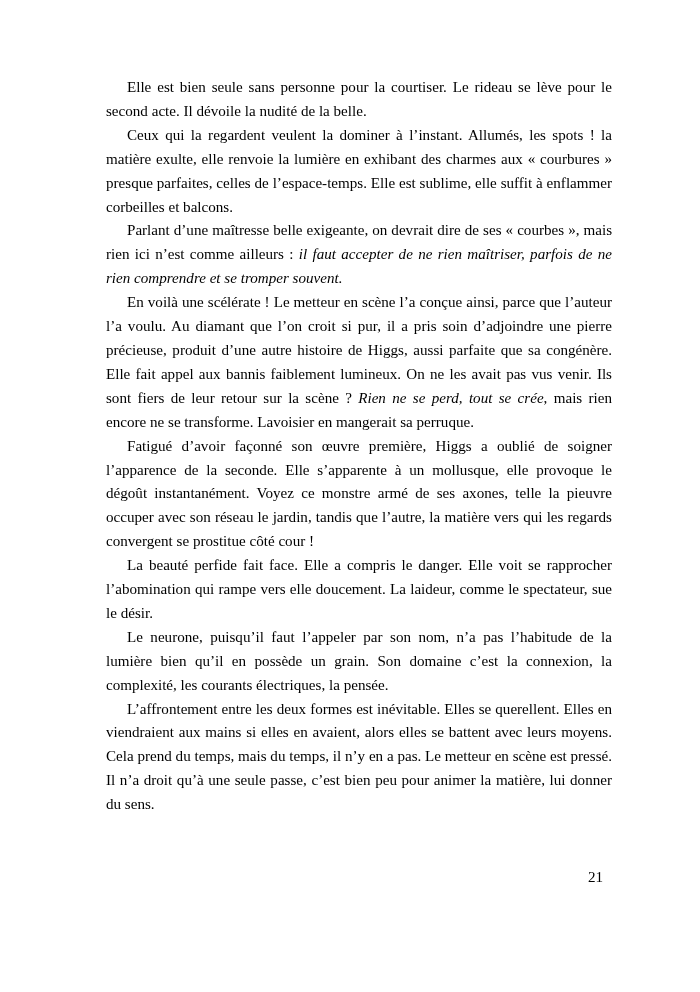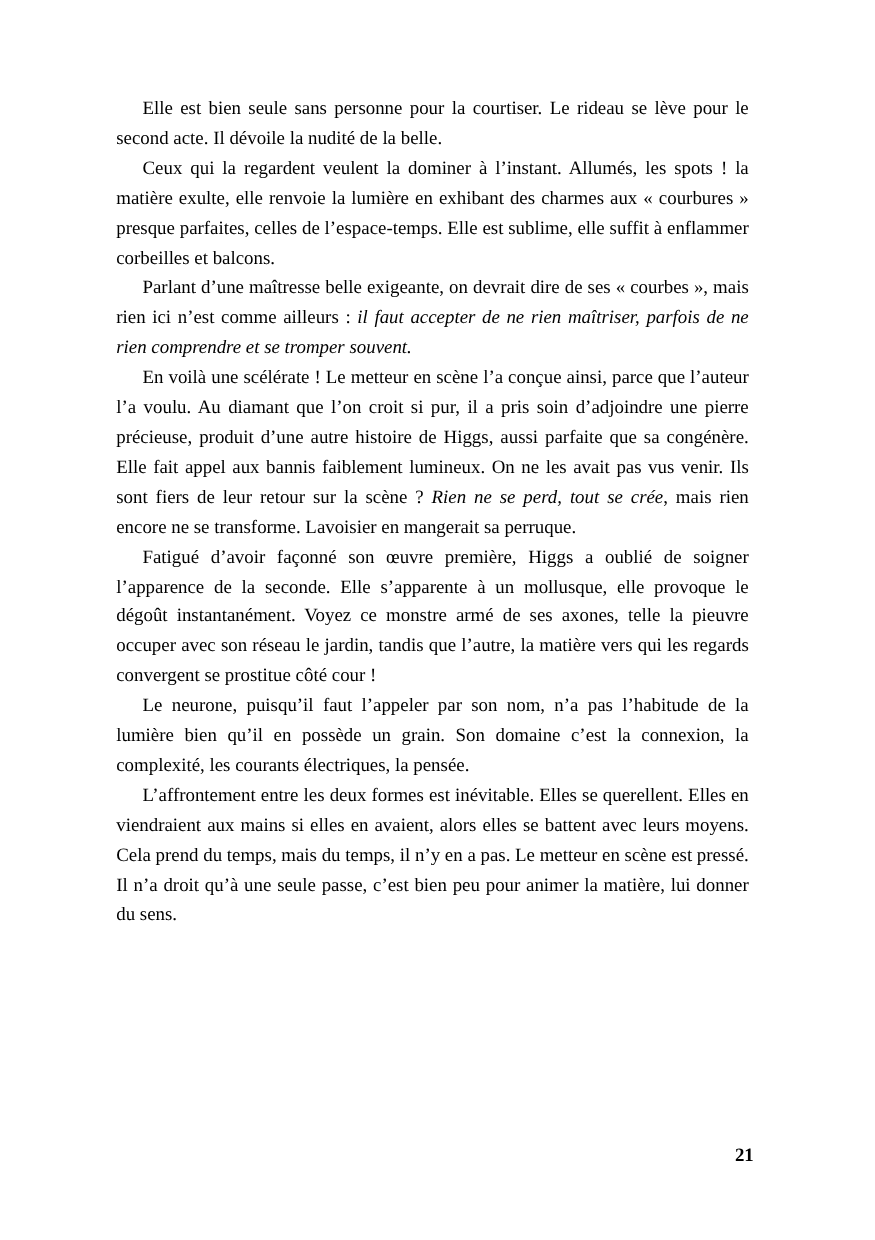--- a/index.html
+++ b/index.html
@@ -18,21 +18,21 @@
   .page {
     position: absolute;
     left: 0;
     top: 0;
     width: 700px;
     height: 992px;
     background: #ffffff;
   }
   .text-block {
     position: absolute;
-    left: 93px;
+    left: 106px;
     top: 76px;
     width: 506px;
   }
   p.para {
     margin: 0;
     padding: 0;
     font-size: 15.1px;
     line-height: 23.9px;
     text-align: justify;
     text-justify: inter-word;
@@ -40,38 +40,38 @@
     hyphens: none;
     -webkit-hyphens: none;
     word-spacing: 0px;
   }
   p.para em {
     font-style: italic;
   }
   .page-number {
     position: absolute;
     left: 97px;
-    top: 914px;
+    top: 866px;
     width: 506px;
     text-align: right;
     font-size: 15.1px;
     line-height: 23.9px;
-    font-weight: bold;
   }
 </style>
 </head>
 <body>
 
 <div class="page">
 
   <div class="text-block">
       <p class="para"><span>Elle est bien seule sans personne pour la courtiser. Le rideau se lève pour le second acte. Il dévoile la nudité de la belle.</span></p>
       <p class="para"><span>Ceux qui la regardent veulent la dominer à l’instant. Allumés, les spots ! la matière exulte, elle renvoie la lumière en exhibant des charmes aux « courbures » presque parfaites, celles de l’espace-temps. Elle est sublime, elle suffit à enflammer corbeilles et balcons.</span></p>
       <p class="para"><span>Parlant d’une maîtresse belle exigeante, on devrait dire de ses « courbes », mais rien ici n’est comme ailleurs : </span><em>il faut accepter de ne rien maîtriser, parfois de ne rien comprendre et se tromper souvent.</em></p>
       <p class="para"><span>En voilà une scélérate ! Le metteur en scène l’a conçue ainsi, parce que l’auteur l’a voulu. Au diamant que l’on croit si pur, il a pris soin d’adjoindre une pierre précieuse, produit d’une autre histoire de Higgs, aussi parfaite que sa congénère. Elle fait appel aux bannis faiblement lumineux. On ne les avait pas vus venir. Ils sont fiers de leur retour sur la scène ? </span><em>Rien ne se perd, tout se crée</em><span>, mais rien encore ne se transforme. Lavoisier en mangerait sa perruque.</span></p>
       <p class="para"><span>Fatigué d’avoir façonné son œuvre première, Higgs a oublié de soigner l’apparence de la seconde. Elle s’apparente à un mollusque, elle provoque le dégoût instantanément. Voyez ce monstre armé de ses axones, telle la pieuvre occuper avec son réseau le jardin, tandis que l’autre, la matière vers qui les regards convergent se prostitue côté cour !</span></p>
+      <p class="para"><span>La beauté perfide fait face. Elle a compris le danger. Elle voit se rapprocher l’abomination qui rampe vers elle doucement. La laideur, comme le spectateur, sue le désir.</span></p>
       <p class="para"><span>Le neurone, puisqu’il faut l’appeler par son nom, n’a pas l’habitude de la lumière bien qu’il en possède un grain. Son domaine c’est la connexion, la complexité, les courants électriques, la pensée.</span></p>
       <p class="para"><span>L’affrontement entre les deux formes est inévitable. Elles se querellent. Elles en viendraient aux mains si elles en avaient, alors elles se battent avec leurs moyens. Cela prend du temps, mais du temps, il n’y en a pas. Le metteur en scène est pressé. Il n’a droit qu’à une seule passe, c’est bien peu pour animer la matière, lui donner du sens.</span></p>
     </div>
 
   <div class="page-number">21</div>
 
 </div>
 
 </body></html>

